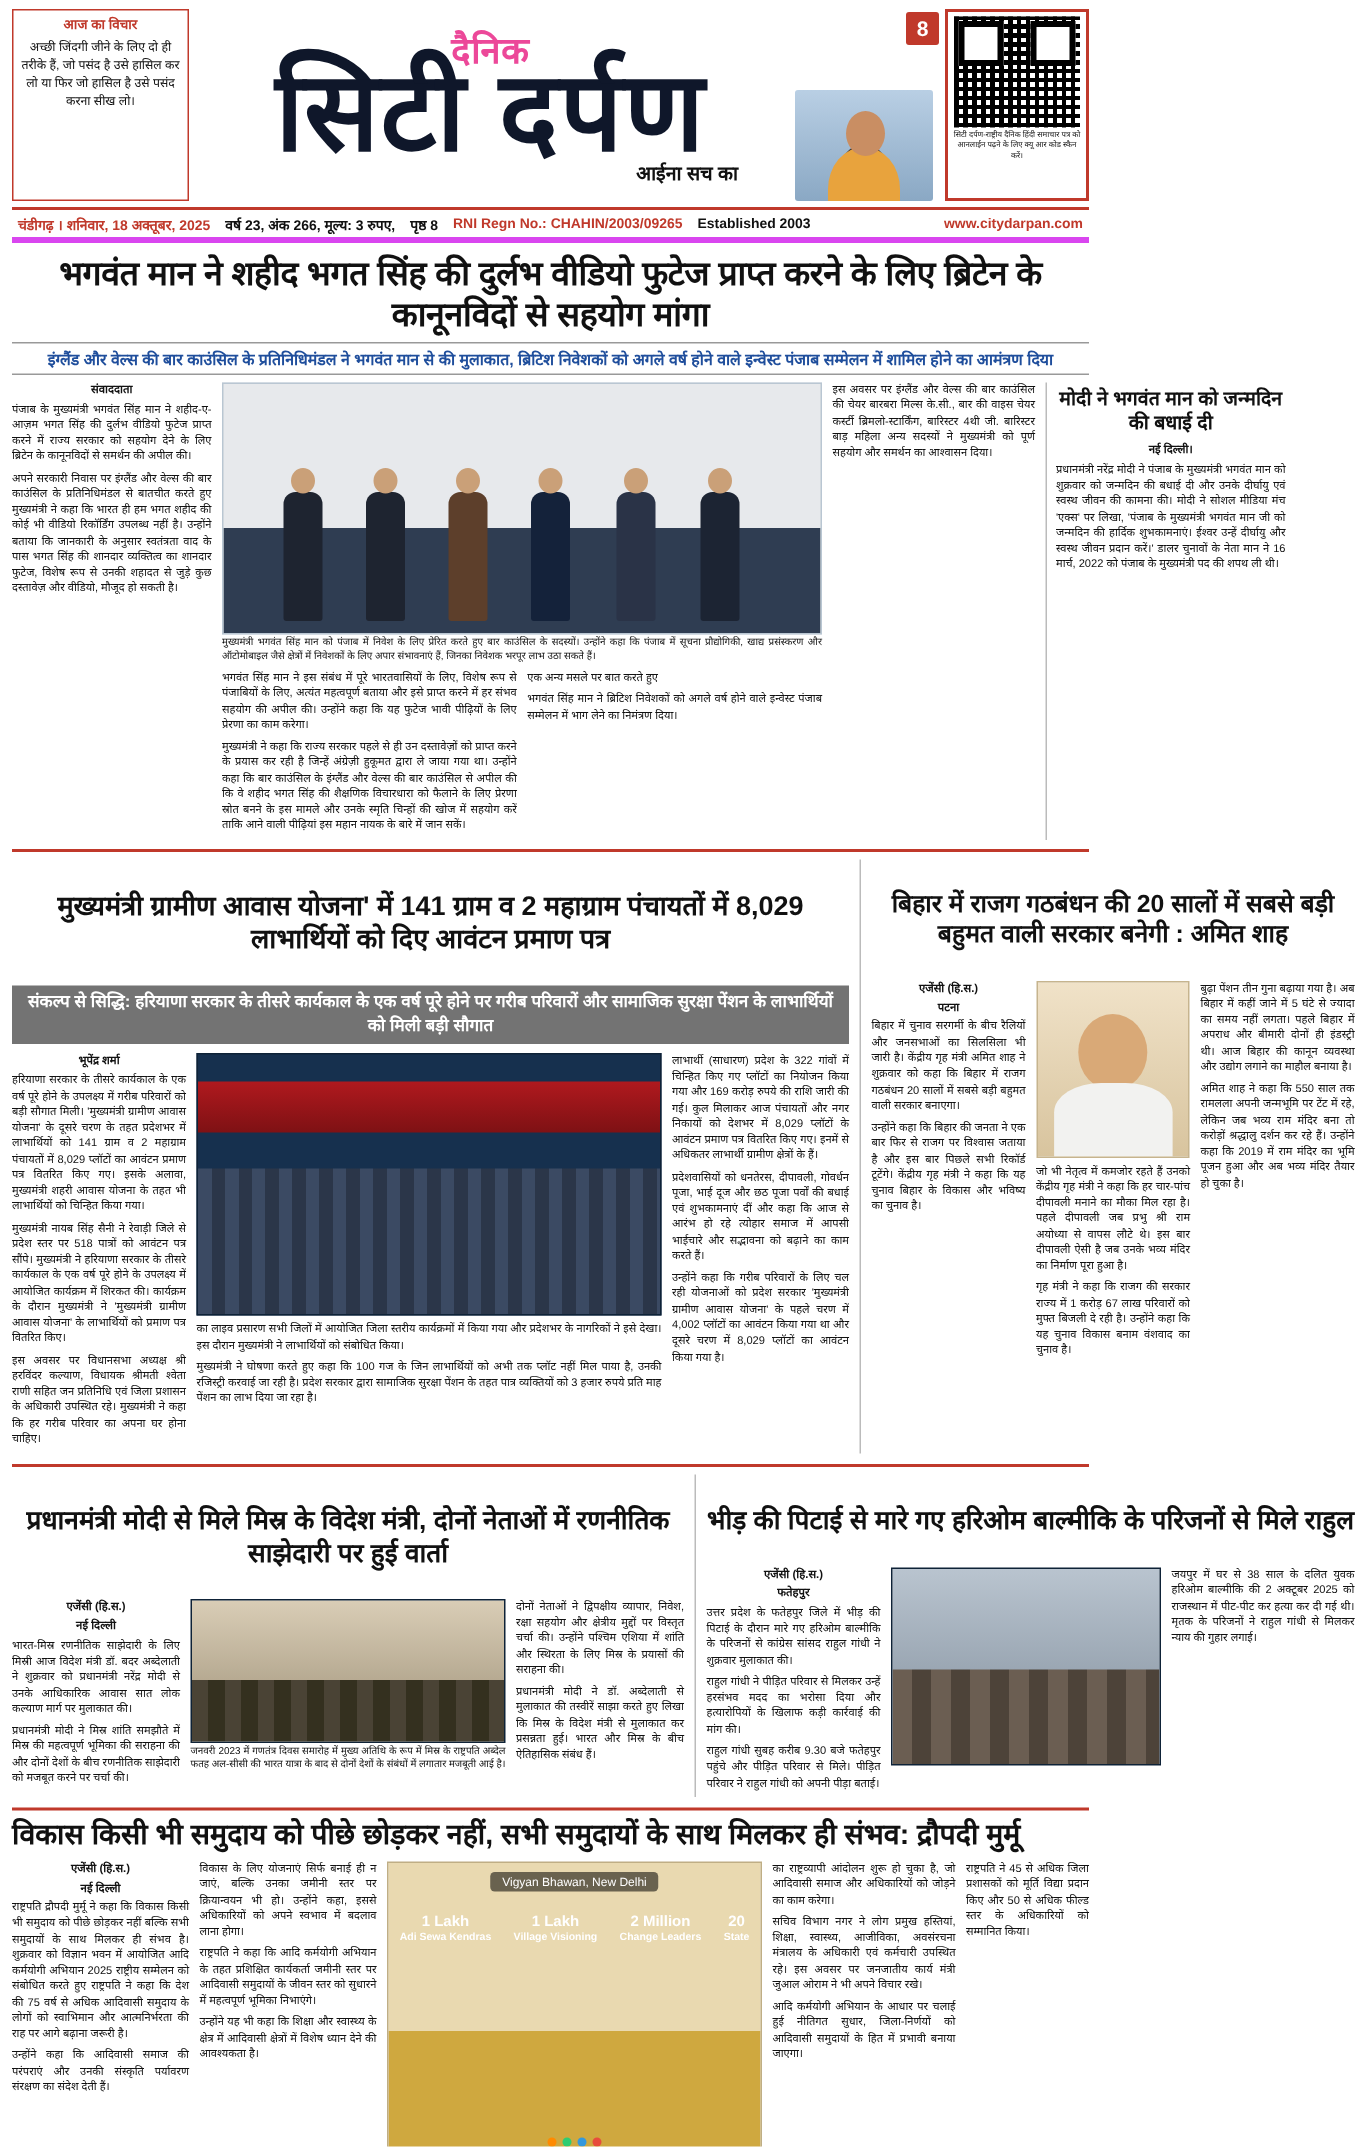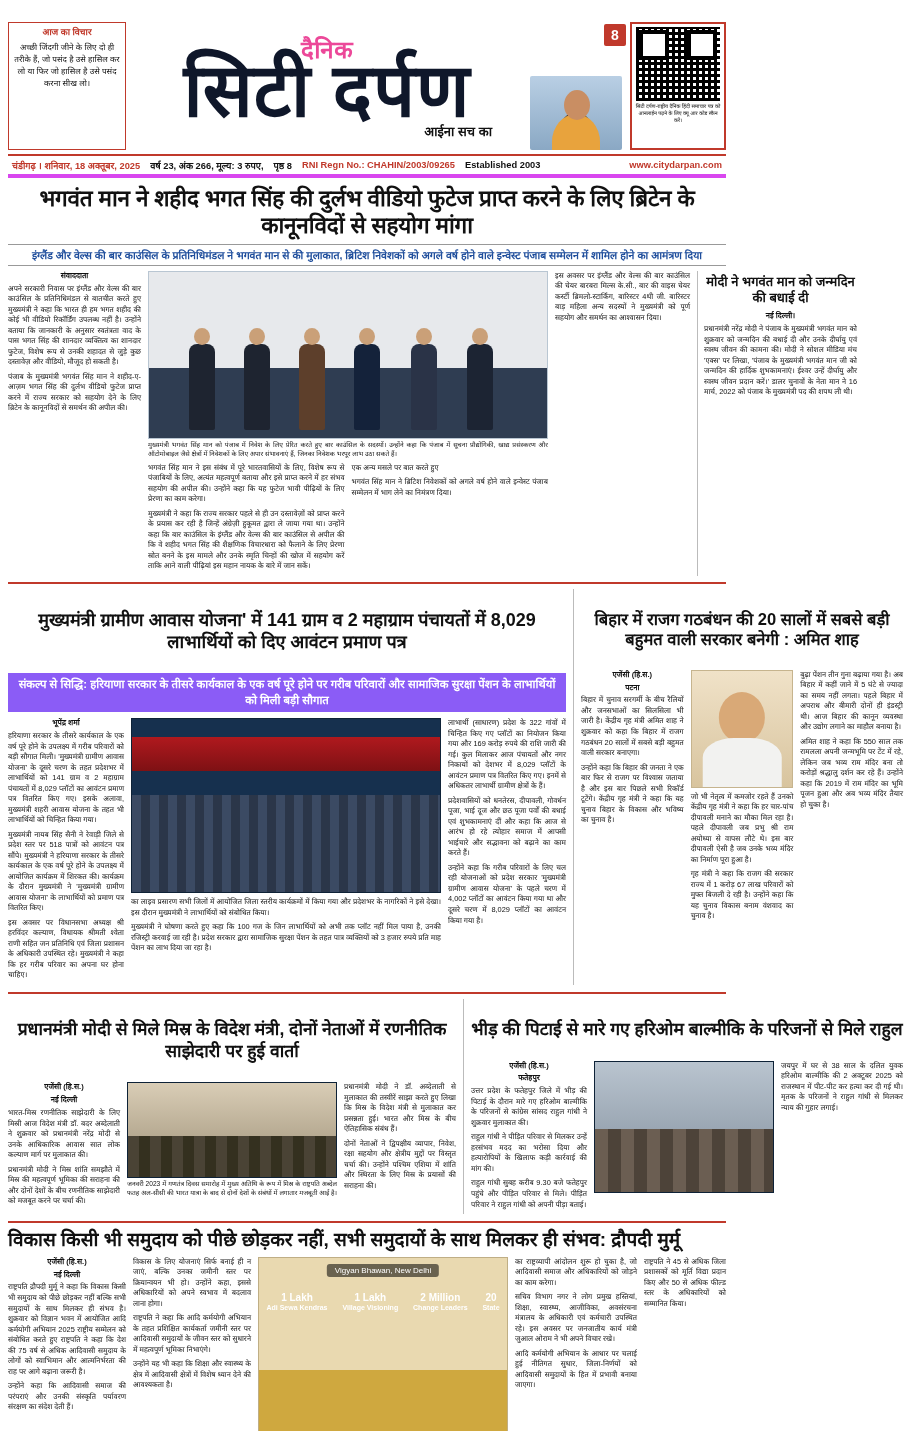--- a/index.html
+++ b/index.html
@@ -9,21 +9,21 @@
   }
   body {
     width: 910px; height: 1431px;
     font-family: "Liberation Sans", sans-serif;
     color: #111;
     overflow: hidden;
   }
   .page {
     position: relative;
     width: 734px; height: 1431px;
-    padding: 22px 8px;
+    padding: 6px 8px;
   }
 
   
   .masthead {
     display: flex;
     align-items: stretch;
     gap: 6px;
     height: 128px;
   }
   .thought-box {
@@ -237,21 +237,21 @@
   }
 
   .two-col-head {
     font-size: 18px;
     font-weight: bold;
     line-height: 1.24;
     text-align: center;
     margin: 20px 0;
   }
   .banner-red {
-    background: #8b5cf6;
+    background: #737373;
     color: #fff;
     font-size: 11.4px;
     font-weight: bold;
     text-align: center;
     padding: 4px 6px;
     line-height: 1.35;
     margin: 4px 0 6px;
   }
   .section-rule {
     border: 0; border-top: 2px solid #c0392b; margin: 7px 0 5px;
@@ -371,22 +371,22 @@
     <span class="spacer"></span>
     <span class="red">www.citydarpan.com</span>
   </div>
 
   <div class="lead-head">भगवंत मान ने शहीद भगत सिंह की दुर्लभ वीडियो फुटेज प्राप्त करने के लिए ब्रिटेन के कानूनविदों से सहयोग मांगा</div>
   <div class="sub-head">इंग्लैंड और वेल्स की बार काउंसिल के प्रतिनिधिमंडल ने भगवंत मान से की मुलाकात, ब्रिटिश निवेशकों को अगले वर्ष होने वाले इन्वेस्ट पंजाब सम्मेलन में शामिल होने का आमंत्रण दिया</div>
 
   <div class="cols">
     <div class="col" style="flex:0 0 133px">
       <div class="byline">संवाददाता</div>
+      <p class="body">पंजाब के मुख्यमंत्री भगवंत सिंह मान ने शहीद-ए-आज़म भगत सिंह की दुर्लभ वीडियो फुटेज प्राप्त करने में राज्य सरकार को सहयोग देने के लिए ब्रिटेन के कानूनविदों से समर्थन की अपील की।</p>
       <p class="body">अपने सरकारी निवास पर इंग्लैंड और वेल्स की बार काउंसिल के प्रतिनिधिमंडल से बातचीत करते हुए मुख्यमंत्री ने कहा कि भारत ही हम भगत शहीद की कोई भी वीडियो रिकॉर्डिंग उपलब्ध नहीं है। उन्होंने बताया कि जानकारी के अनुसार स्वतंत्रता वाद के पास भगत सिंह की शानदार व्यक्तित्व का शानदार फुटेज, विशेष रूप से उनकी शहादत से जुड़े कुछ दस्तावेज़ और वीडियो, मौजूद हो सकती है।</p>
-      <p class="body">पंजाब के मुख्यमंत्री भगवंत सिंह मान ने शहीद-ए-आज़म भगत सिंह की दुर्लभ वीडियो फुटेज प्राप्त करने में राज्य सरकार को सहयोग देने के लिए ब्रिटेन के कानूनविदों से समर्थन की अपील की।</p>
     </div>
 
     <div class="col" style="flex:0 0 400px">
       <div class="photo-block fig1" style="height:168px">
         <div class="ph figure head" style="left:40px"></div>
         <div class="ph figure head" style="left:95px"></div>
         <div class="ph figure head" style="left:150px;background:#5d3f2b"></div>
         <div class="ph figure head" style="left:205px;background:#14223a"></div>
         <div class="ph figure head" style="left:262px;background:#2a3347"></div>
         <div class="ph figure head" style="left:318px;background:#1c2433"></div>
@@ -487,22 +487,22 @@
           <p class="body">भारत-मिस्र रणनीतिक साझेदारी के लिए मिस्री आज विदेश मंत्री डॉ. बदर अब्देलाती ने शुक्रवार को प्रधानमंत्री नरेंद्र मोदी से उनके आधिकारिक आवास सात लोक कल्याण मार्ग पर मुलाकात की।</p>
           <p class="body">प्रधानमंत्री मोदी ने मिस्र शांति समझौते में मिस्र की महत्वपूर्ण भूमिका की सराहना की और दोनों देशों के बीच रणनीतिक साझेदारी को मजबूत करने पर चर्चा की।</p>
         </div>
         <div class="col" style="flex:0 0 210px">
           <div class="stage-photo" style="height:96px;background:linear-gradient(#d9cdb6,#9c8f76)">
             <div class="crowd" style="height:44%;background:repeating-linear-gradient(90deg,#4a4335 0 11px,#34301f 11px 22px)"></div>
           </div>
           <div class="cap">जनवरी 2023 में गणतंत्र दिवस समारोह में मुख्य अतिथि के रूप में मिस्र के राष्ट्रपति अब्देल फतह अल-सीसी की भारत यात्रा के बाद से दोनों देशों के संबंधों में लगातार मजबूती आई है।</div>
         </div>
         <div class="col" style="flex:1">
+          <p class="body">दोनों नेताओं ने द्विपक्षीय व्यापार, निवेश, रक्षा सहयोग और क्षेत्रीय मुद्दों पर विस्तृत चर्चा की। उन्होंने पश्चिम एशिया में शांति और स्थिरता के लिए मिस्र के प्रयासों की सराहना की।</p>
           <p class="body">प्रधानमंत्री मोदी ने डॉ. अब्देलाती से मुलाकात की तस्वीरें साझा करते हुए लिखा कि मिस्र के विदेश मंत्री से मुलाकात कर प्रसन्नता हुई। भारत और मिस्र के बीच ऐतिहासिक संबंध हैं।</p>
-          <p class="body">दोनों नेताओं ने द्विपक्षीय व्यापार, निवेश, रक्षा सहयोग और क्षेत्रीय मुद्दों पर विस्तृत चर्चा की। उन्होंने पश्चिम एशिया में शांति और स्थिरता के लिए मिस्र के प्रयासों की सराहना की।</p>
         </div>
       </div>
     </div>
 
     <div class="col vrule" style="flex:0 0 440px;padding-left:7px">
       <div class="two-col-head" style="font-size:17.5px">भीड़ की पिटाई से मारे गए हरिओम बाल्मीकि के परिजनों से मिले राहुल</div>
       <div class="cols">
         <div class="col" style="flex:0 0 116px">
           <div class="byline">एजेंसी (हि.स.)</div>
           <div class="byline">फतेहपुर</div>

